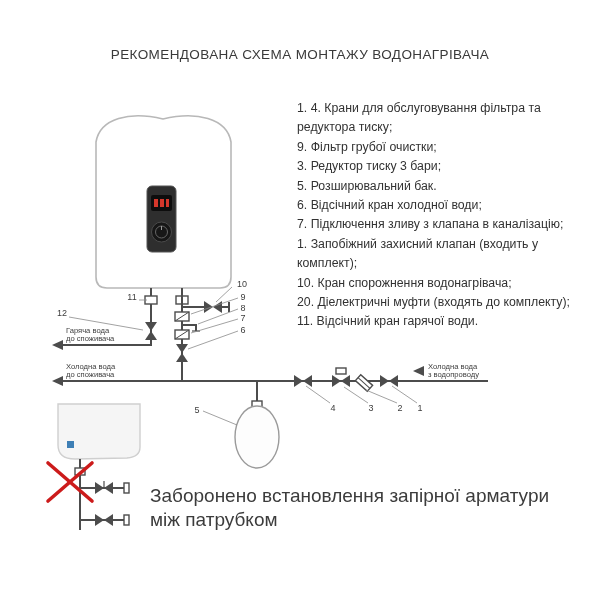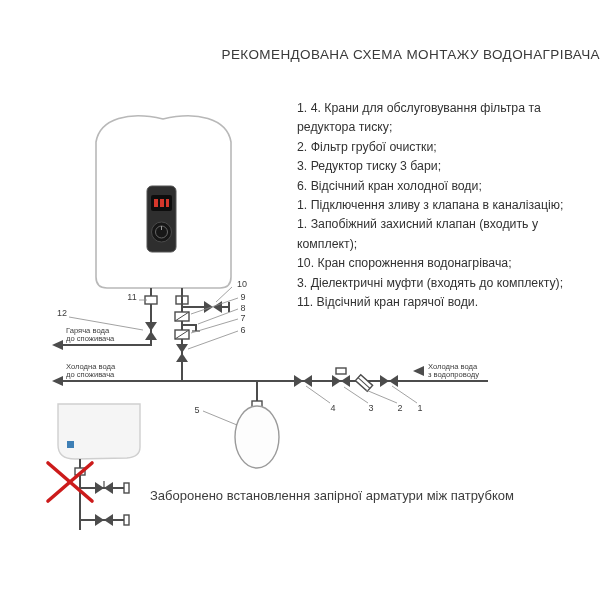--- a/index.html
+++ b/index.html
@@ -1,56 +1,57 @@
 <!DOCTYPE html>
 <html><head>
 <meta charset="utf-8">
 <style>
   html,body{margin:0;padding:0;background:#ffffff;}
   .page{
     position:relative;width:600px;height:600px;background:#ffffff;
     font-family:"Liberation Sans",sans-serif;color:#3a3a3a;overflow:hidden;
   }
   .title{
-    position:absolute;top:47px;left:0;width:600px;text-align:right;
+    position:absolute;top:47px;left:0;width:600px;text-align:center;
     font-size:13.5px;letter-spacing:.4px;color:#3a3a3a;
   }
   .legend{
     position:absolute;left:297px;top:99px;width:294px;
     font-size:12.3px;line-height:19.4px;color:#323232;
   }
   .legend-item{margin:0;}
   .warning{
     position:absolute;left:150px;top:484px;width:400px;
-    font-size:13px;line-height:24px;color:#3c3c3c;
+    font-size:19px;line-height:24px;color:#3c3c3c;
   }
   .diagram-svg{position:absolute;left:0;top:0;}
   .pipe{stroke:#4c4c4c;stroke-width:2;fill:none;}
   .thin{stroke:#8a8a8a;stroke-width:.8;fill:none;}
   .sym{stroke:#4c4c4c;stroke-width:1.4;fill:#ffffff;}
   .symfill{fill:#4c4c4c;stroke:none;}
   .callout{font-size:9px;fill:#3d3d3d;}
   .smalllabel{font-size:7.6px;fill:#3d3d3d;}
 </style>
 </head>
 <body>
 
 <div class="page">
 
   <div class="title">РЕКОМЕНДОВАНА СХЕМА МОНТАЖУ ВОДОНАГРІВАЧА</div>
 
   <div class="legend">
     <div class="legend-item">1. 4. Крани для обслуговування фільтра та редуктора тиску;</div>
-    <div class="legend-item">2. Фільтр грубої очистки;</div>
+    <div class="legend-item">9. Фільтр грубої очистки;</div>
     <div class="legend-item">3. Редуктор тиску 3 бари;</div>
+    <div class="legend-item">5. Розширювальний бак.</div>
     <div class="legend-item">6. Відсічний кран холодної води;</div>
-    <div class="legend-item">1. Підключення зливу з клапана в каналізацію;</div>
+    <div class="legend-item">7. Підключення зливу з клапана в каналізацію;</div>
     <div class="legend-item">1. Запобіжний захисний клапан (входить у комплект);</div>
     <div class="legend-item">10. Кран спорожнення водонагрівача;</div>
-    <div class="legend-item">3. Діелектричні муфти (входять до комплекту);</div>
+    <div class="legend-item">20. Діелектричні муфти (входять до комплекту);</div>
     <div class="legend-item">11. Відсічний кран гарячої води.</div>
   </div>
 
   <svg class="diagram-svg" width="600" height="600" viewBox="0 0 600 600">
 
     <g>
       <path d="M 96 142 C 100 118 130 111 163 119 C 196 111 227 118 231 142
                L 231 277 Q 231 288 220 288 L 107 288 Q 96 288 96 277 Z" fill="#ffffff" stroke="#b8b8b8" stroke-width="1.6"></path>
 
       <g>

